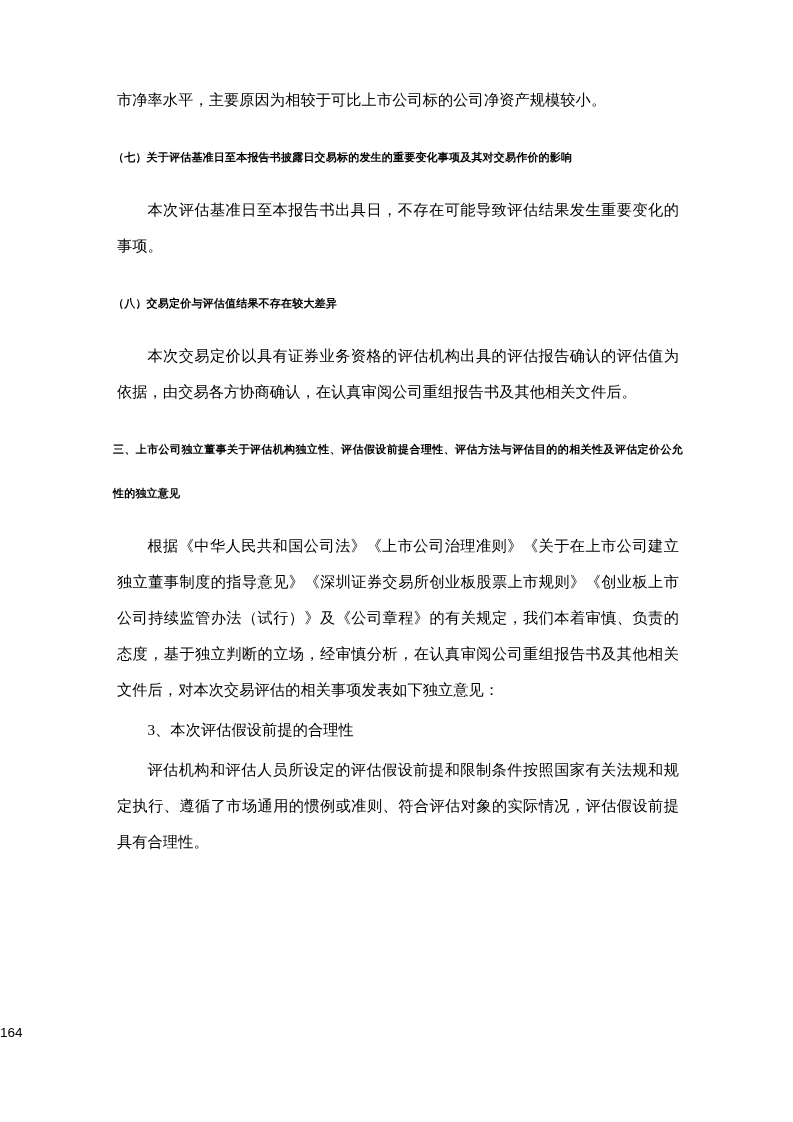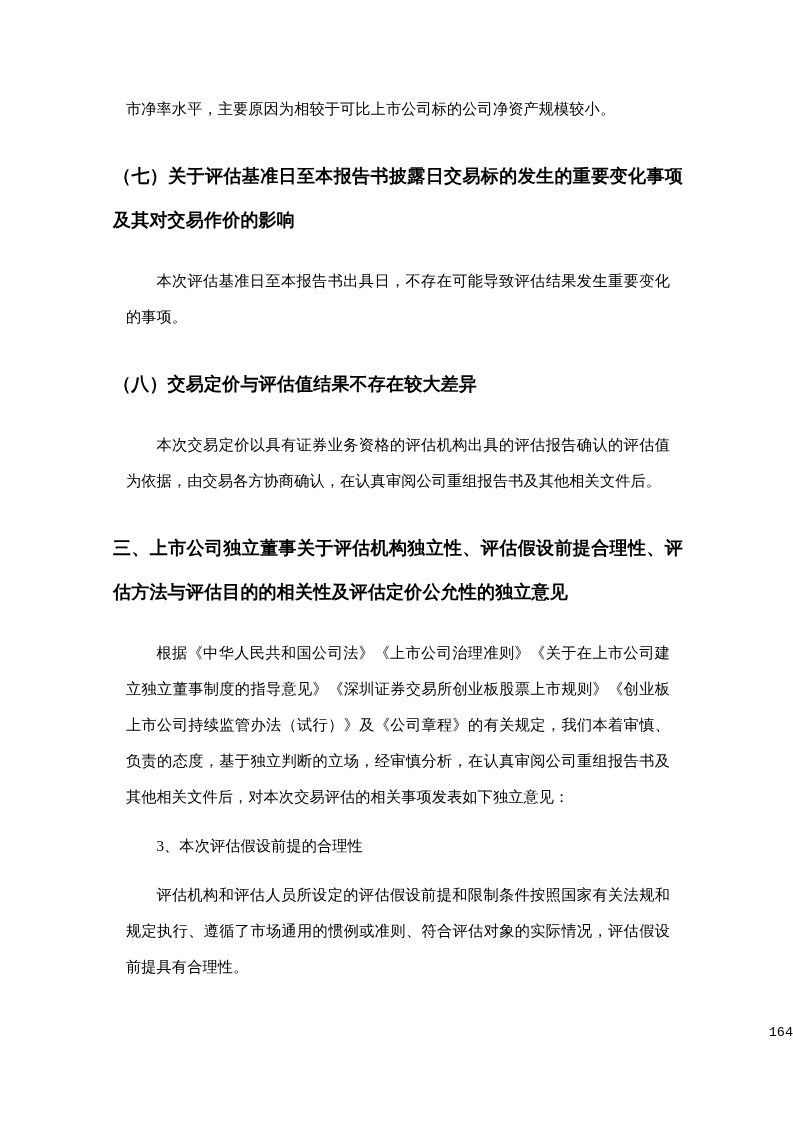--- a/index.html
+++ b/index.html
@@ -24,47 +24,47 @@
     left: 113px;
     top: 78px;
     width: 570px;
   }
   .para {
     font-size: 15.2px;
     line-height: 36px;
     color: #000000;
     text-align: justify;
     text-justify: inter-ideograph;
-    margin: 13px;
+    margin: 4px;
     letter-spacing: 0.1px;
   }
   .indent {
     text-indent: 2em;
   }
   .heading {
     font-family: "DejaVu Sans", "Liberation Sans", sans-serif;
     font-weight: bold;
-    font-size: 18px;
+    font-size: 11px;
     line-height: 44px;
     color: #000000;
     margin: 0;
     text-align: justify;
     text-justify: inter-ideograph;
     letter-spacing: 0.2px;
   }
   .gap-sm { height: 8px; }
   .gap-md { height: 14px; }
   .page-number {
     position: absolute;
     left: 0;
     right: 0;
     top: 1025px;
-    text-align: right;
+    text-align: left;
     font-size: 13.5px;
-    font-family: Liberation Mono, monospace;
+    font-family: Liberation Sans, sans-serif;
     color: #000000;
   }
 </style>
 </head>
 <body>
 
 <div class="page">
   <div class="content">
 
     <p class="para">市净率水平，主要原因为相较于可比上市公司标的公司净资产规模较小。</p>

